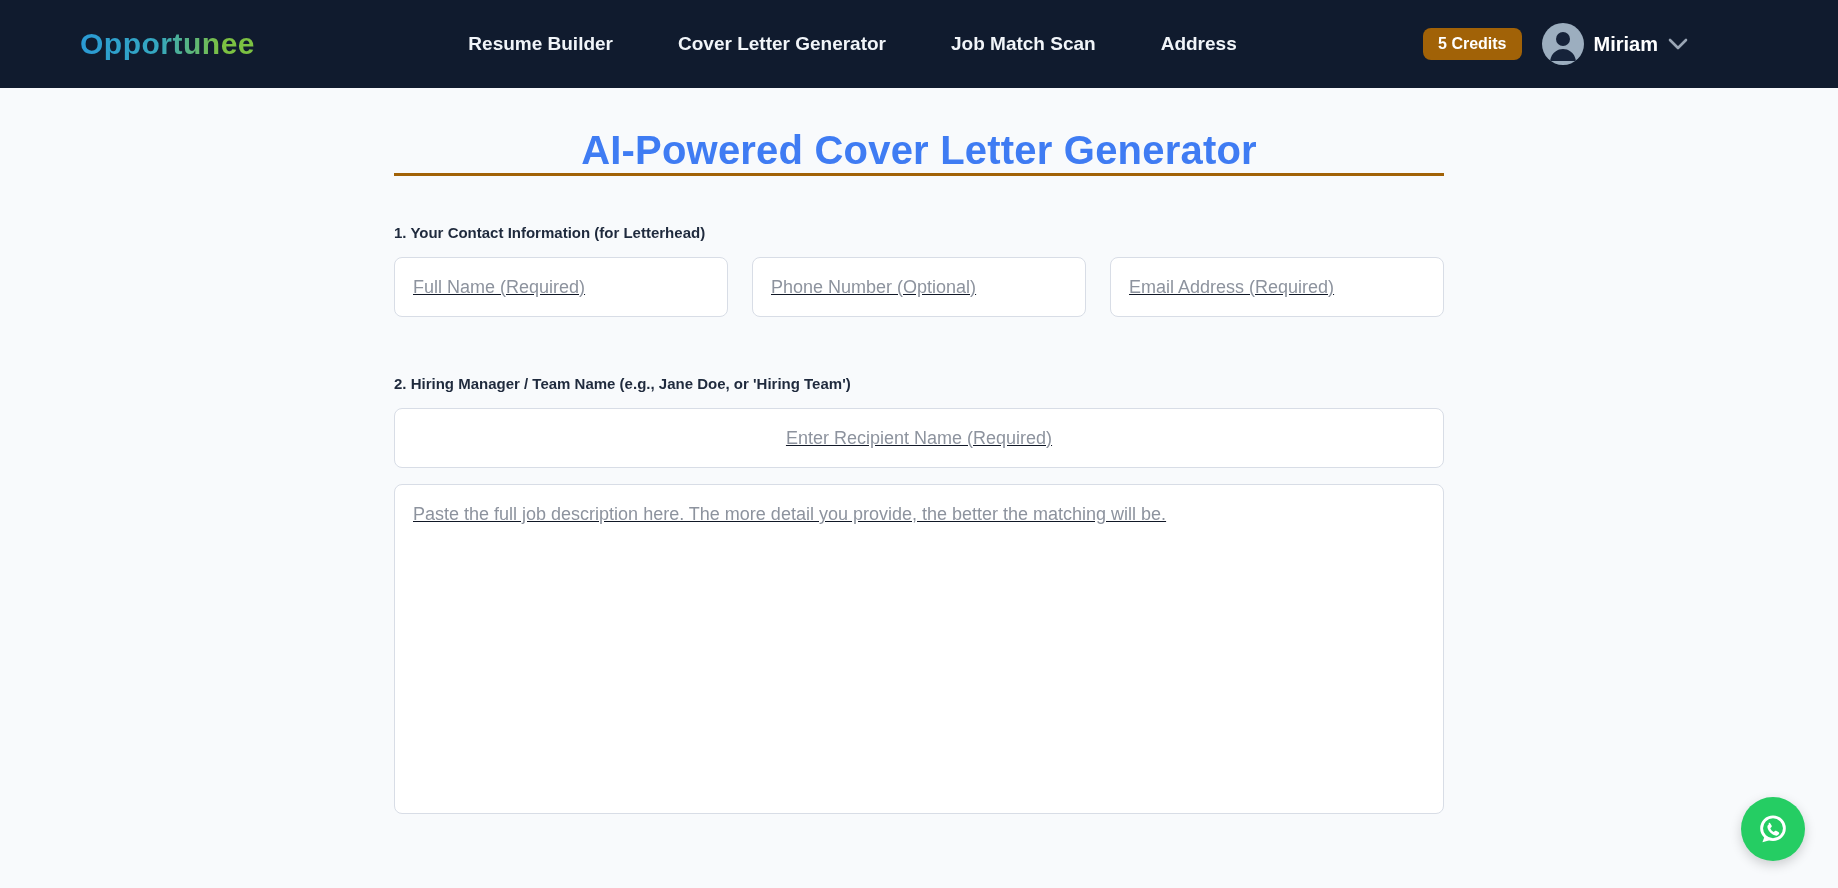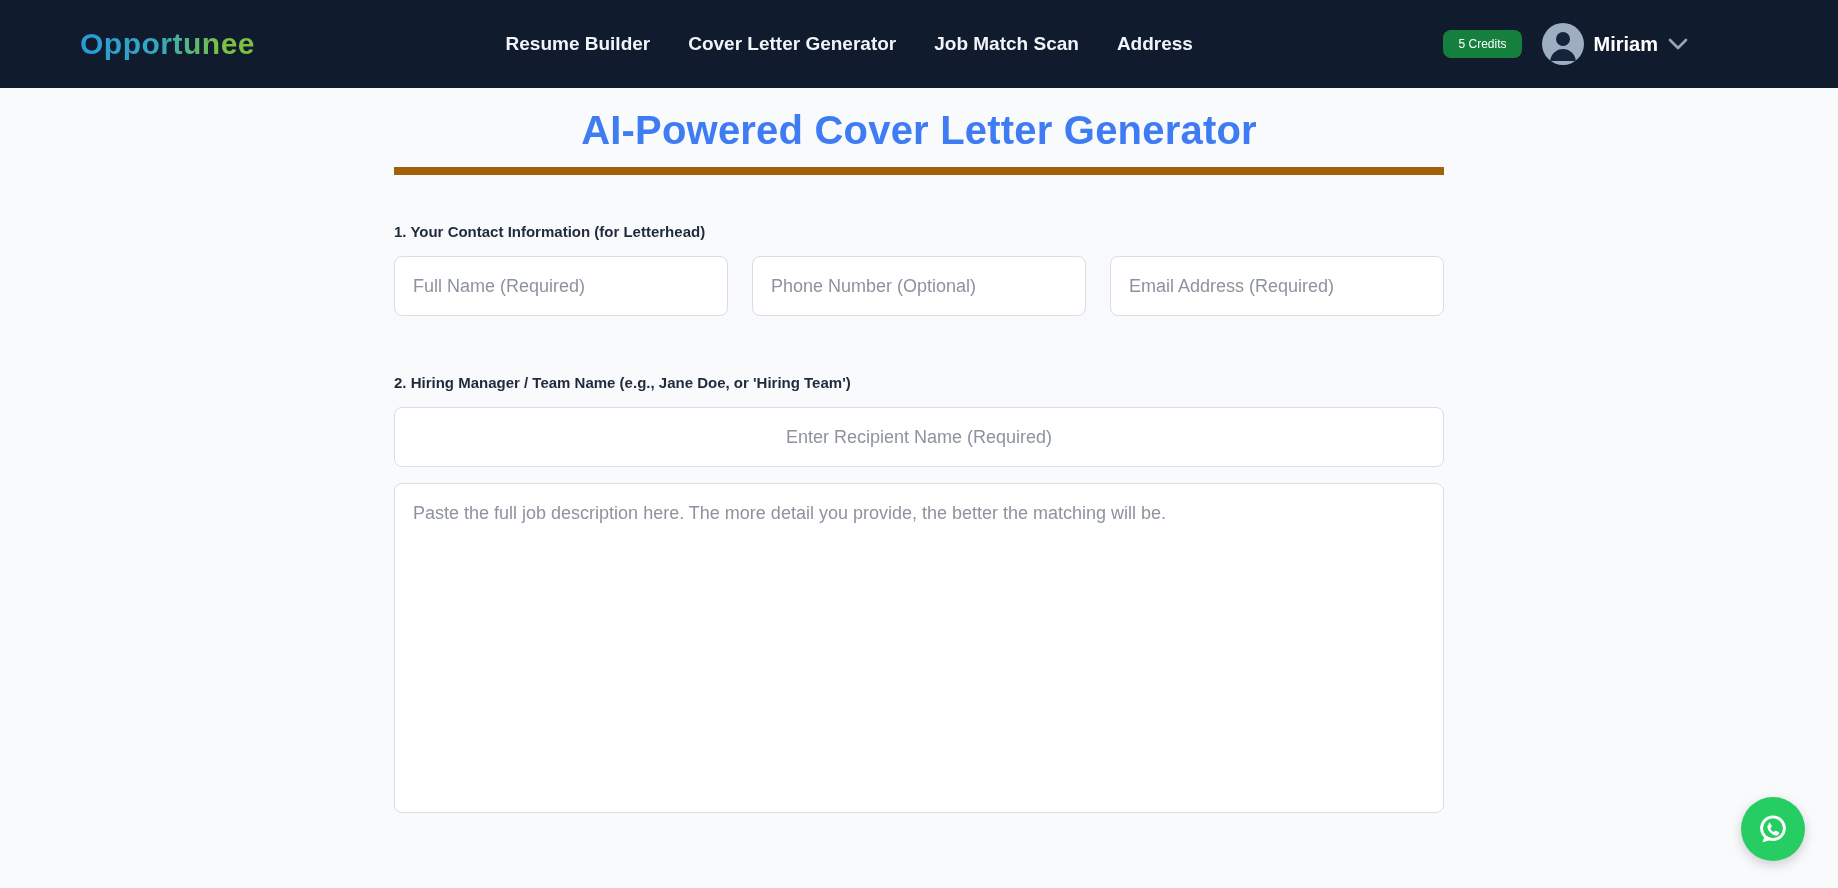--- a/index.html
+++ b/index.html
@@ -34,31 +34,32 @@
     display: flex;
     gap: 38px;
     align-items: center;
   }
   .nav-item {
     color: #f1f5f9;
     font-size: 19px;
     font-weight: 700;
     cursor: pointer;
     white-space: nowrap;
+    margin-left: 27px;
   }
   .right-cluster {
     display: flex;
     align-items: center;
     gap: 20px;
   }
   .credits-badge {
-    background: #15803d;
+    background: #a16207;
     color: #ffffff;
-    font-size: 12px;
-    font-weight: 400;
+    font-size: 16px;
+    font-weight: 700;
     padding: 7px 15px;
     border-radius: 8px;
     cursor: pointer;
     white-space: nowrap;
   }
   .user-menu {
     display: flex;
     align-items: center;
     gap: 10px;
     cursor: pointer;
@@ -78,23 +79,22 @@
     font-weight: 700;
   }
   .chevron { display: flex; align-items: center; }
 
   
   .container {
     width: 1050px;
     margin: 0 auto;
   }
   .title-block {
-    margin-top: 20px;
-    padding-bottom: 14px;
-    border-bottom: 8px solid #a16207;
+    margin-top: 40px;
+    border-bottom: 3px solid #a16207;
   }
   .page-title {
     text-align: center;
     font-size: 40px;
     font-weight: 700;
     color: #3f7cf3;
     letter-spacing: 0.2px;
   }
   .section-heading {
     font-size: 15px;
@@ -111,20 +111,21 @@
   }
   .text-input, .text-area {
     width: 100%;
     border: 1px solid #d8dde6;
     border-radius: 8px;
     background: #ffffff;
     font-family: "Liberation Sans", sans-serif;
     font-size: 18px;
     color: #111827;
     outline: none;
+    text-decoration: underline;
   }
   .text-input {
     height: 60px;
     padding: 0 18px;
   }
   .text-input::placeholder, .text-area::placeholder {
     color: #8d939e;
     opacity: 1;
   }
   .single-col { width: 334px; margin-top: 48px; display: block; }

